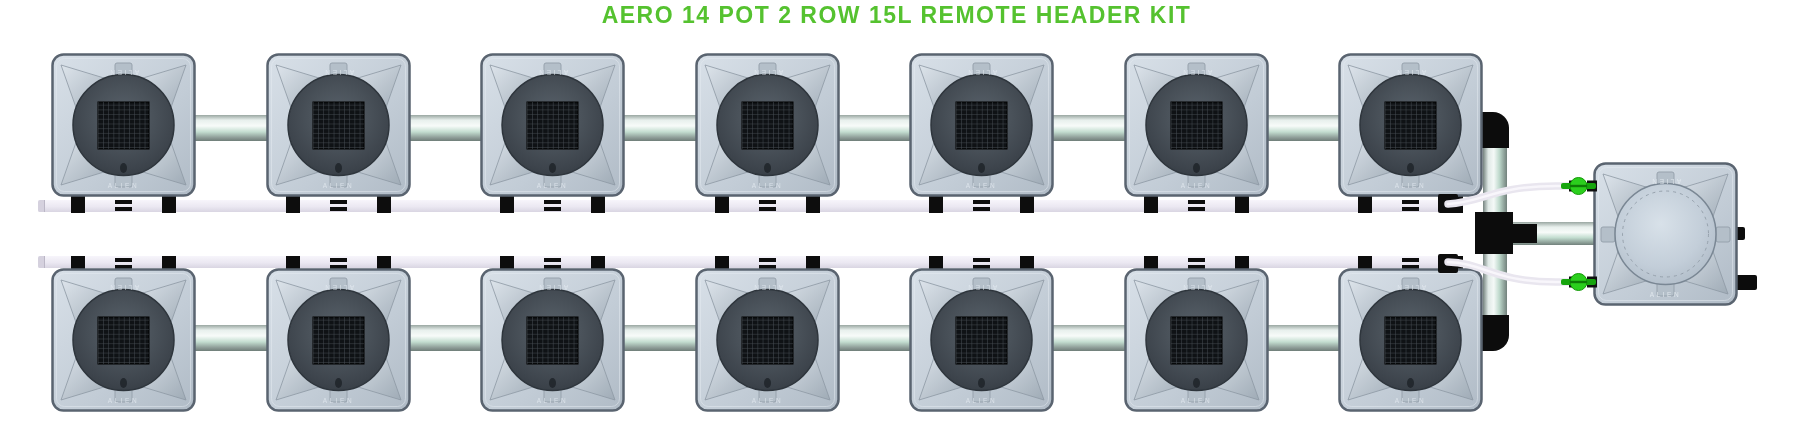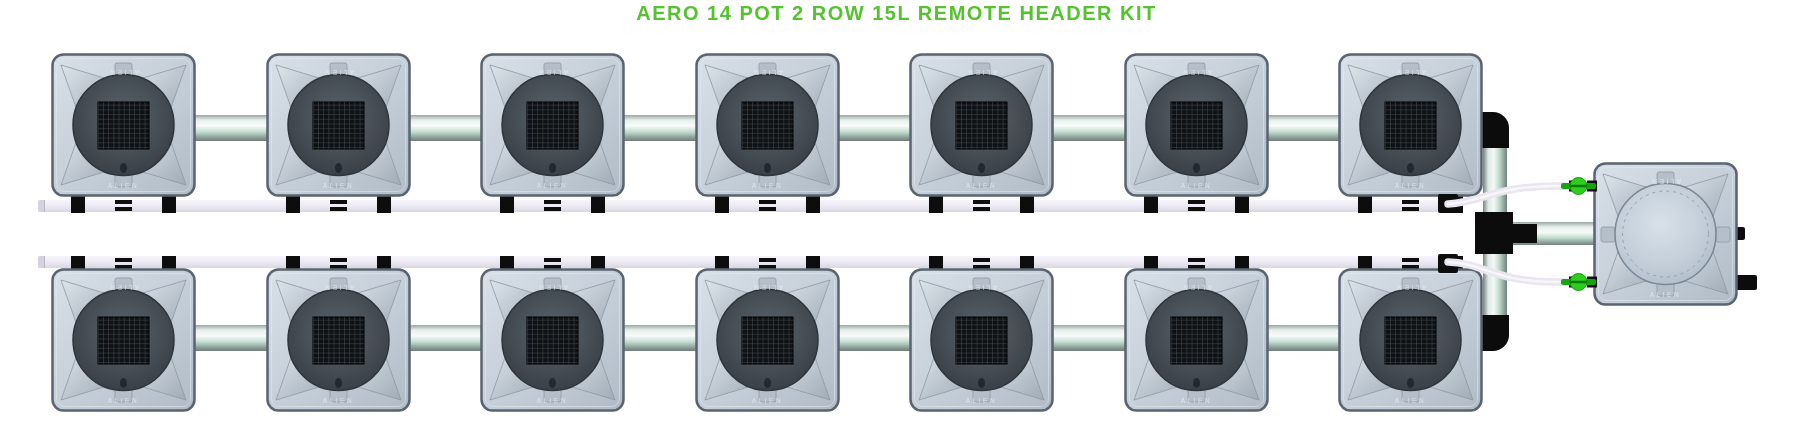--- a/index.html
+++ b/index.html
@@ -1,19 +1,19 @@
 <!DOCTYPE html>
 <html><head>
 <meta charset="utf-8">
 <style>
   html,body{margin:0;padding:0;background:#ffffff;}
   .scene{position:relative;width:1793px;height:447px;background:#ffffff;overflow:hidden;
          font-family:"Liberation Sans",sans-serif;}
   .title{position:absolute;left:0;right:0;top:2px;text-align:center;
-         font-size:20px;font-weight:700;letter-spacing:1.5px;color:#55c22f;
+         font-size:23px;font-weight:700;letter-spacing:1.5px;color:#55c22f;
          font-family:"Liberation Sans",sans-serif;}
   
   .row-pipe{position:absolute;height:26px;z-index:1;
     background:linear-gradient(180deg,#9aa7a2 0%,#e8f0ed 20%,#f7fbf9 42%,#c3ddd0 65%,#8b9a95 88%,#6f7e79 100%);}
   .row-pipe.top{left:123px;top:115px;width:1357px;}
   .row-pipe.bottom{left:123px;top:325px;width:1357px;}
   .v-pipe{position:absolute;left:1483px;top:140px;width:24px;height:188px;z-index:1;
     background:linear-gradient(90deg,#75837f 0%,#dfe9e6 22%,#f4f9f7 45%,#bed9cc 68%,#72817c 100%);}
   .h-pipe{position:absolute;left:1508px;top:222px;width:86px;height:23px;z-index:1;
     background:linear-gradient(180deg,#9aa7a2 0%,#e8f0ed 22%,#f7fbf9 45%,#c3ddd0 68%,#72817c 100%);}

